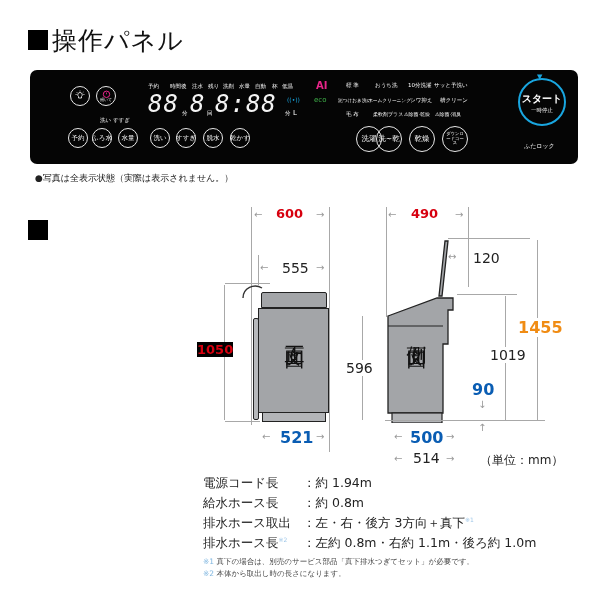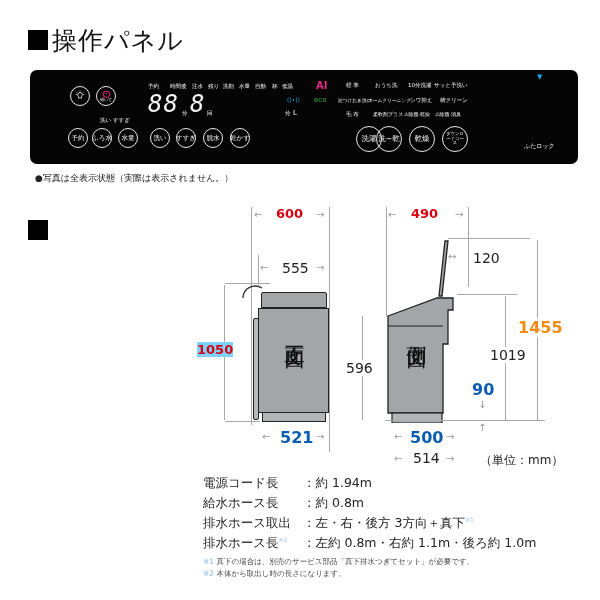--- a/index.html
+++ b/index.html
@@ -75,20 +75,21 @@
   <div class="tiny" style="left:193px; top:13px;">洗剤</div>
   <div class="tiny" style="left:209px; top:13px;">水量</div>
   <div class="tiny" style="left:225px; top:13px;">自動</div>
   <div class="tiny" style="left:242px; top:13px;">杯</div>
   <div class="tiny" style="left:252px; top:13px;">低温</div>
 
   <div class="seg" style="left:118px; top:22px;">88</div>
   <div class="segunit" style="left:152px; top:40px;">分</div>
   <div class="seg" style="left:160px; top:22px;">8</div>
   <div class="segunit" style="left:177px; top:40px;">回</div>
+  <div class="seg" style="left:185px; top:22px;">8:88</div>
   <div class="segunit" style="left:255px; top:40px;">分</div>
   <div class="segunit" style="left:263px; top:39px; font-size:7px;">L</div>
 
   <div class="tiny" style="left:70px; top:47px;">洗い すすぎ</div>
 
   <div class="cbtn" style="left:38px; top:58px;">予約</div>
   <div class="cbtn" style="left:62px; top:58px;border-radius:10px;">ふろ水</div>
   <div class="cbtn" style="left:88px; top:58px;">水量</div>
   <div class="cbtn" style="left:120px; top:58px;">洗い</div>
   <div class="cbtn" style="left:146px; top:58px;">すすぎ</div>
@@ -113,20 +114,24 @@
   <div class="tiny" style="left:343px; top:41px; font-size:5px;">柔軟剤プラス</div>
   <div class="tiny" style="left:374px; top:41px; font-size:5px;">⚠除菌·乾燥</div>
   <div class="tiny" style="left:405px; top:41px; font-size:5px;">⚠除菌·消臭</div>
 
   <div class="cbtn big" style="left:313px; top:56px;margin-left:13px;">洗濯</div>
   <div class="cbtn big" style="left:346px; top:56px;">洗~乾</div>
   <div class="cbtn big" style="left:379px; top:56px;">乾燥</div>
   <div class="cbtn big" style="left:412px; top:56px; font-size:4.3px; white-space:normal; padding:2px;">ダウンロードコース</div>
 
   <div class="tiny" style="left:507px; top:3px; color:#19a6e0; font-size:7px;">▼</div>
+  <div class="start" style="left:488px; top:8px;">
+    <span class="big">スタート</span>
+    <span class="small">一時停止</span>
+  </div>
   <div class="tiny" style="left:494px; top:72px; font-size:6px;">ふたロック</div>
 </div>
 
 <div class="abs note" style="left:35px; top:172px;">●写真は全表示状態（実際は表示されません。）</div>
 
 <div class="abs section-title" style="left:28px; top:216px;">
   <span class="sq"></span>
 </div>
 
 <div>
@@ -137,21 +142,21 @@
   <div class="arrow" style="left:316px; top:210px;">→</div>
 
   <div class="dimline" style="left:258px; top:255px; width:1px; height:30px;"></div>
   <div class="arrow" style="left:260px; top:263px;">←</div>
   <div class="num" style="left:282px; top:260px;">555</div>
   <div class="arrow" style="left:316px; top:263px;">→</div>
 
   <div class="dimline" style="left:225px; top:283px; width:45px; height:1px;"></div>
   <div class="dimline" style="left:225px; top:421px; width:35px; height:1px;"></div>
   <div class="dimline" style="left:224px; top:285px; width:1px; height:135px;"></div>
-  <div class="num red" style="left:197px; top:342px; background:#7dd3fc;">1050</div>
+  <div class="num red" style="left:197px; top:342px; background:#000000;">1050</div>
 
   <svg class="abs" style="left:240px; top:280px;" width="25" height="20" viewBox="0 0 25 20">
     <path d="M3 18 C3 8, 14 3, 22 8" fill="none" stroke="#333" stroke-width="1.4"></path>
   </svg>
   <div class="machine" style="left:261px; top:292px; width:66px; height:16px; border-radius:2px 2px 0 0;"></div>
   <div class="machine" style="left:258px; top:308px; width:71px; height:105px;"></div>
   <div class="machine" style="left:253px; top:318px; width:6px; height:102px; background:#b7b9bc; border-radius:2px;"></div>
   <div class="machine" style="left:262px; top:412px; width:64px; height:10px; background:#b3b5b8;"></div>
   <div class="vlabel" style="left:282px; top:330px;">正面図</div>
 

